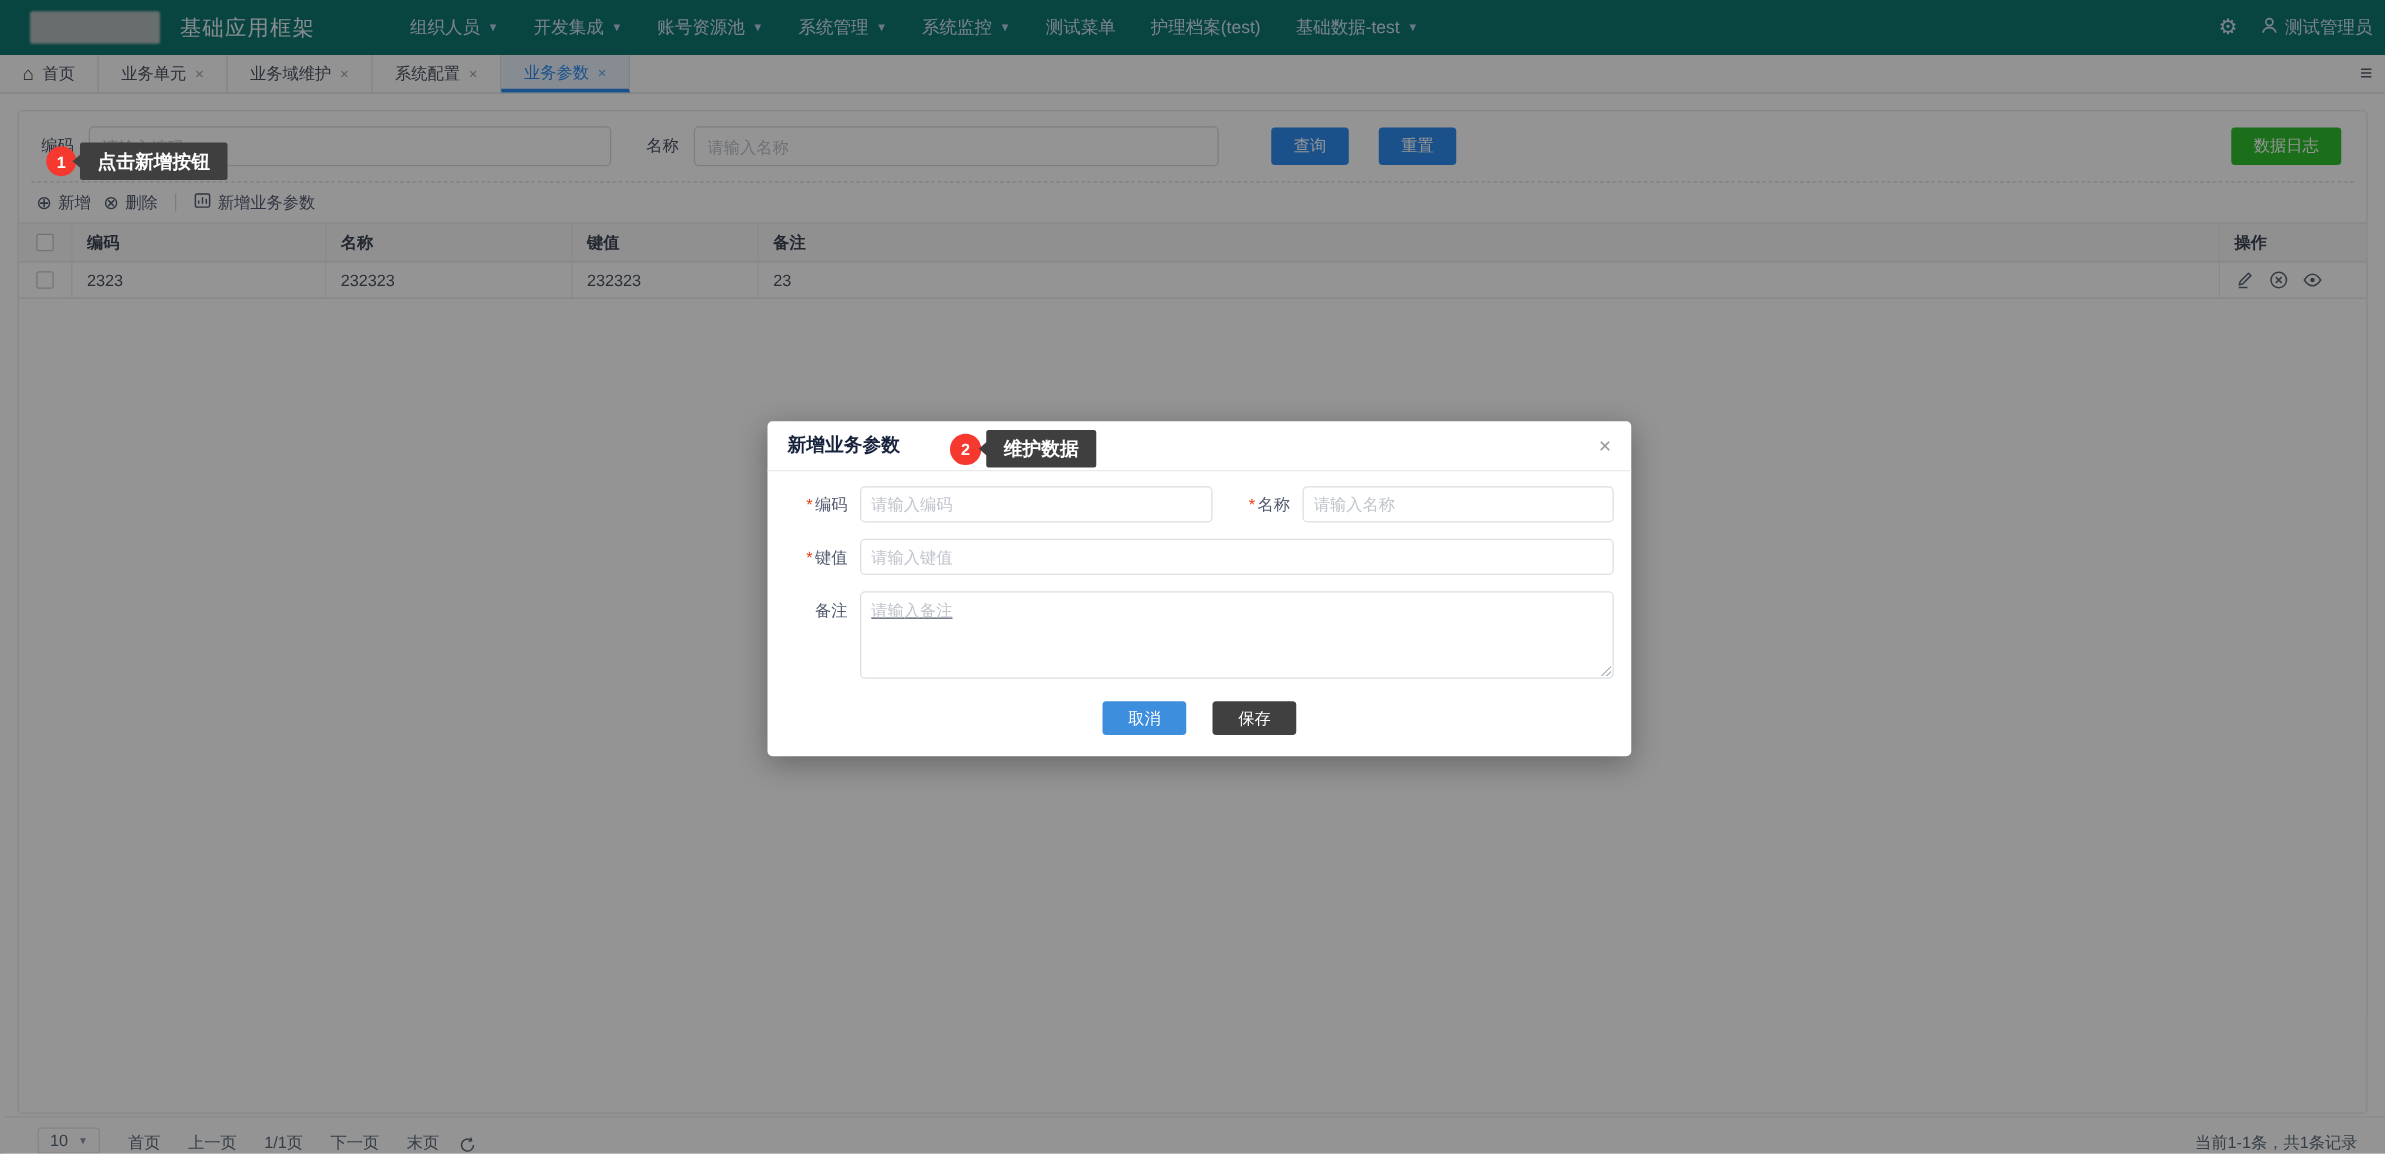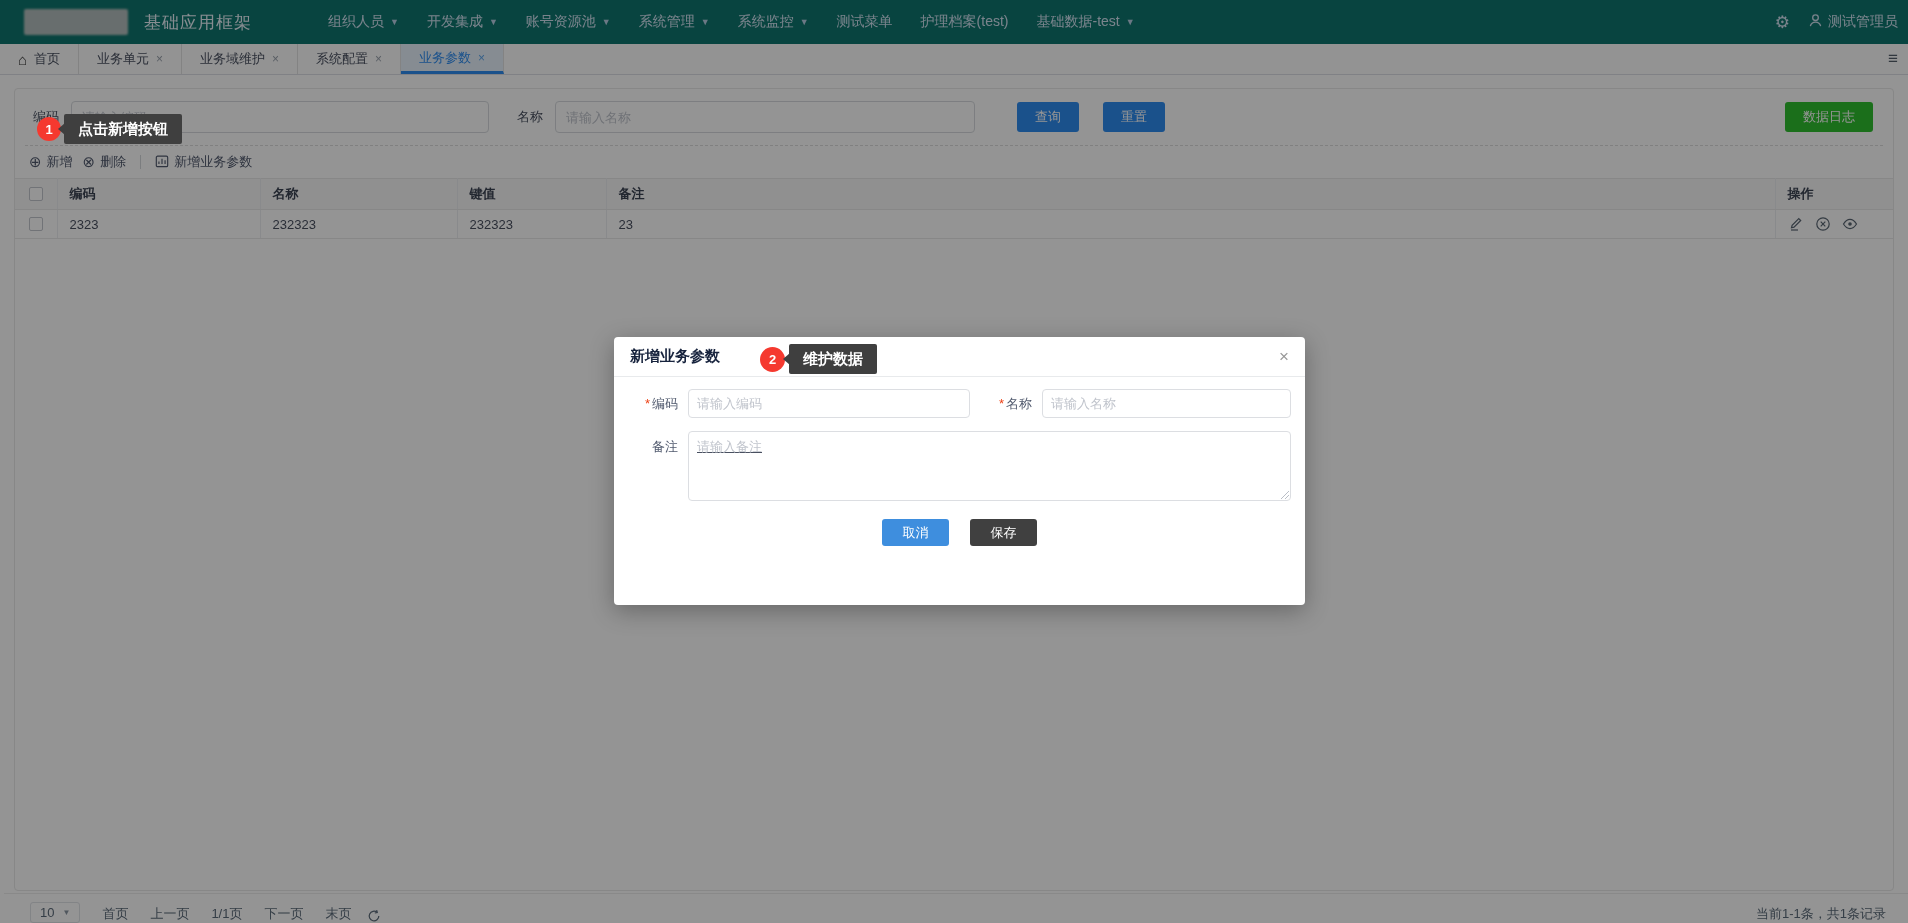--- a/index.html
+++ b/index.html
@@ -305,20 +305,24 @@
     <span class="modal-title">新增业务参数</span>
     <span class="modal-close">×</span>
   </div>
   <div class="modal-body">
     <div class="form-row">
       <span class="m-label"><span class="req">*</span><span>编码</span></span>
       <input class="m-input mi-code" placeholder="请输入编码" style="">
       <span class="m-label m-label2"><span class="req">*</span><span>名称</span></span>
       <input class="m-input mi-name" placeholder="请输入名称" style="">
     </div>
+    <div class="form-row">
+      <span class="m-label"><span class="req">*</span><span>键值</span></span>
+      <input class="m-input mi-key" placeholder="请输入键值" style="">
+    </div>
     <div class="form-row row-remark">
       <span class="m-label"><span>备注</span></span>
       <div class="ta-wrap">
         <textarea class="m-textarea" placeholder="请输入备注" style=""></textarea>
         <div class="ta-grip"></div>
       </div>
     </div>
     <div class="modal-footer">
       <button class="btn btn-cancel">取消</button>
       <button class="btn btn-save">保存</button>

